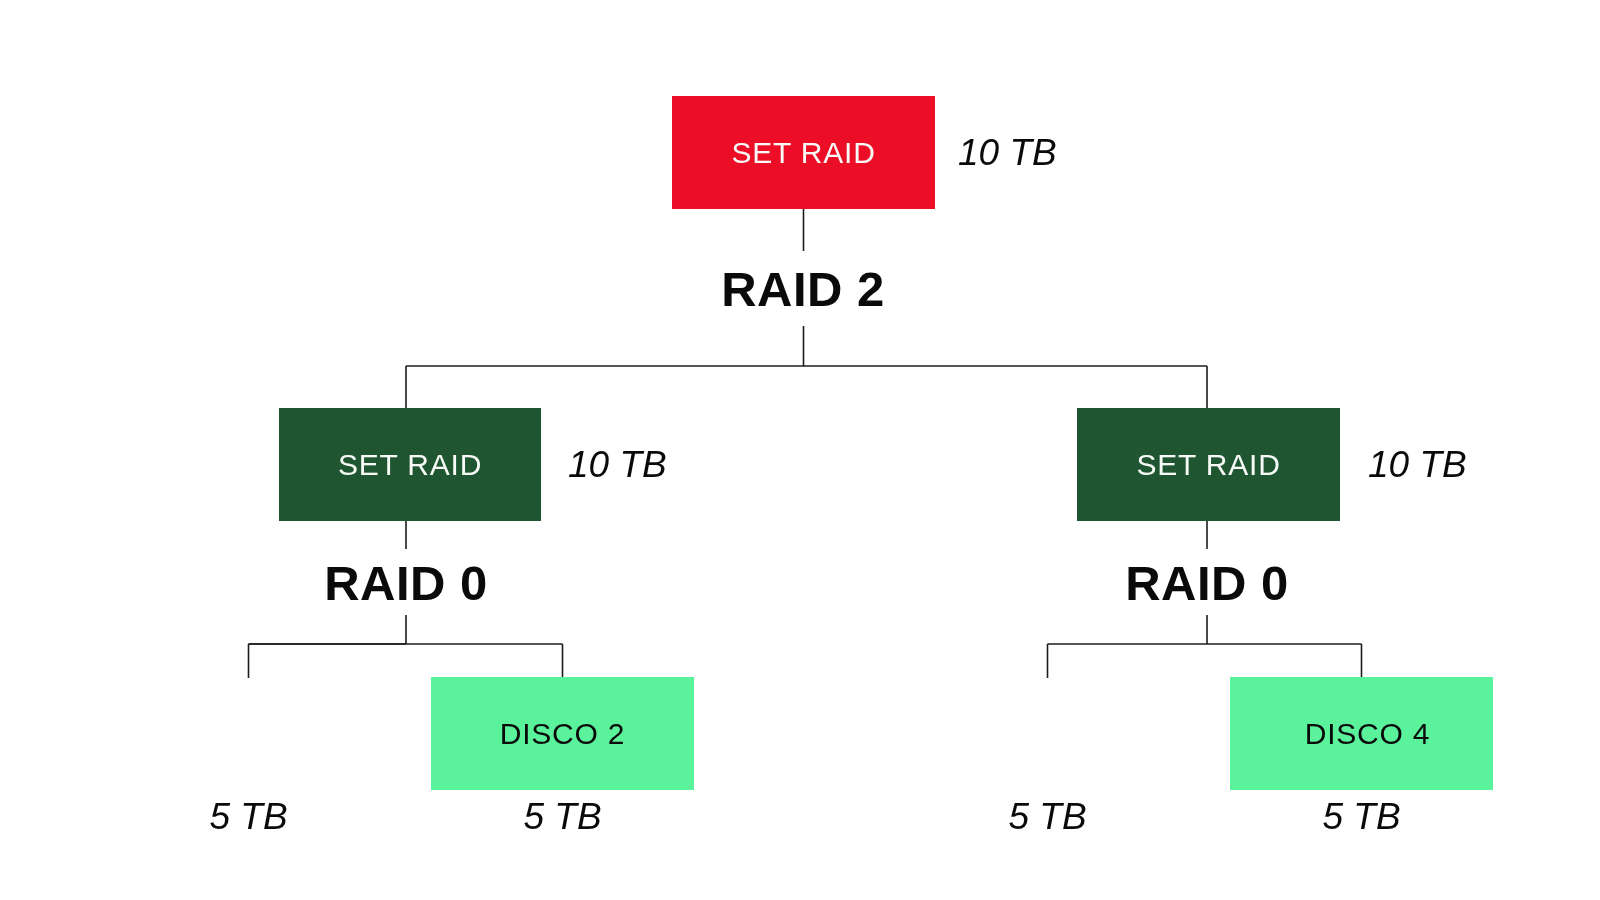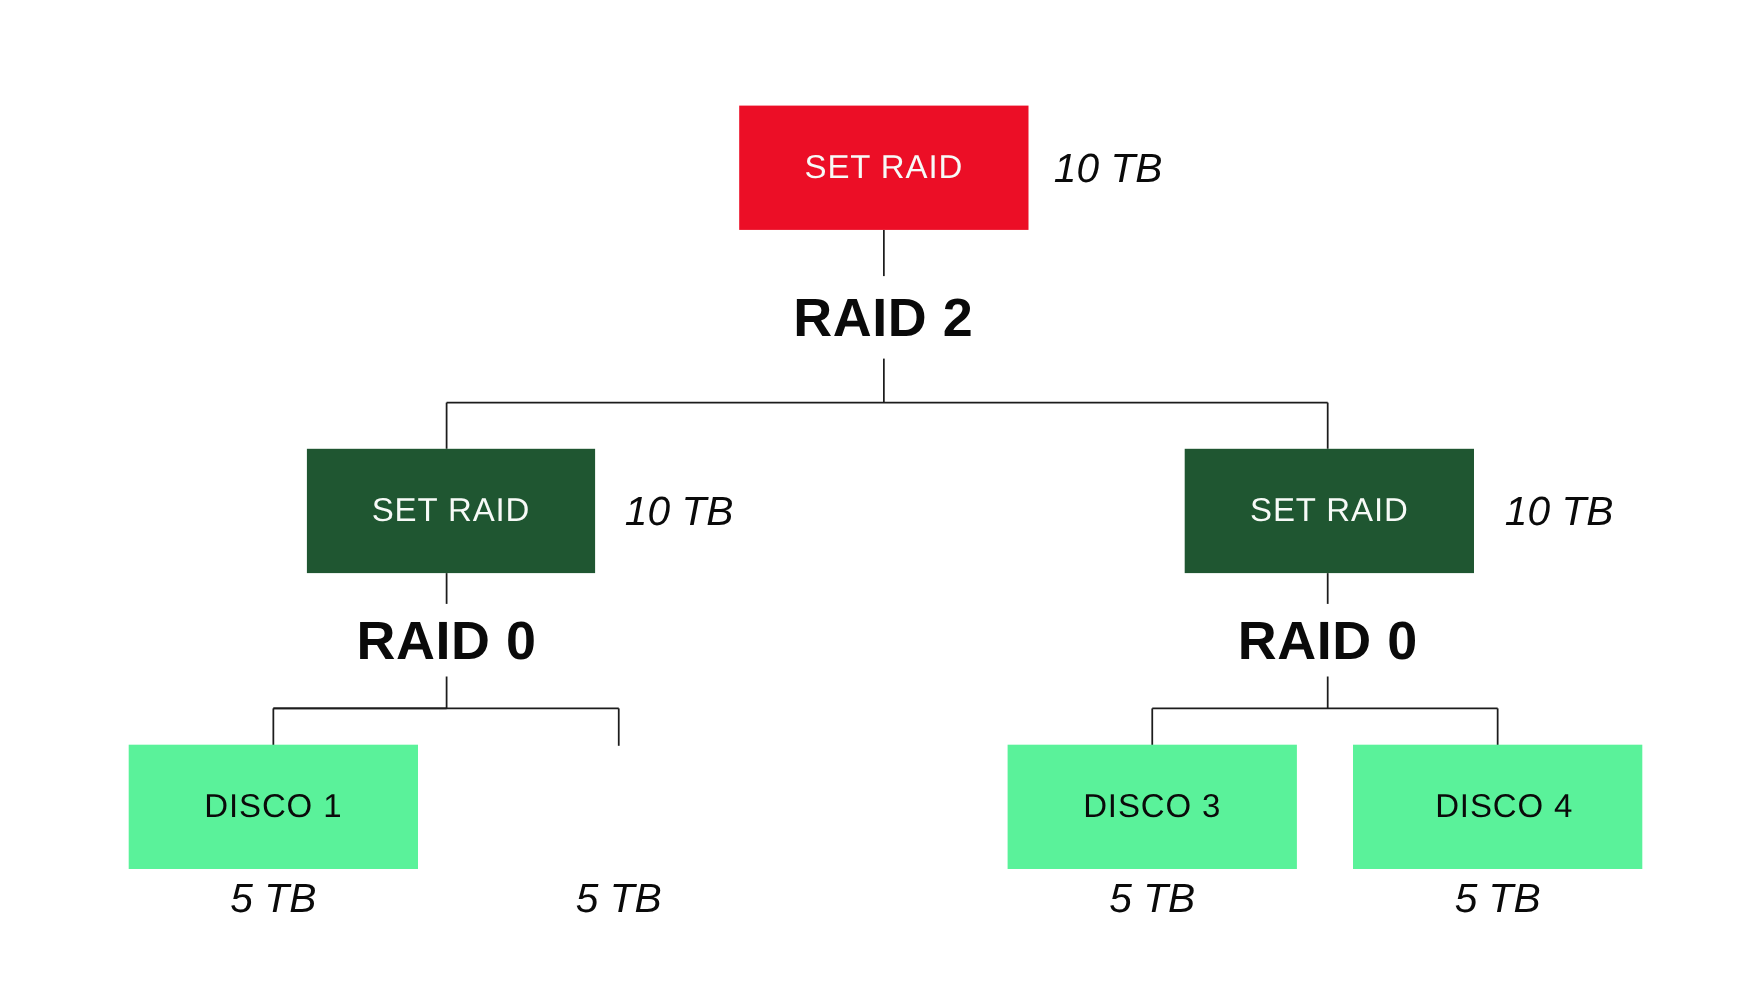--- a/index.html
+++ b/index.html
@@ -114,30 +114,27 @@
   </div>
   <div class="capacity" style="left:538px; top:408px;">10 TB</div>
   <div class="raid-level" style="left:176px; top:556px;">RAID 0</div>
 
   <div class="node group" style="left:1047px; top:408px;">
     <span>SET RAID</span>
   </div>
   <div class="capacity" style="left:1338px; top:408px;">10 TB</div>
   <div class="raid-level" style="left:977px; top:556px;">RAID 0</div>
 
-  <div class="node disk" style="left:87px; top:677px;">
-    <span>DISCO 1</span>
-  </div>
   <div class="capacity under" style="left:87px; top:793px;">5 TB</div>
 
+  <div class="node disk" style="left:401px; top:677px;">
+    <span>DISCO 2</span>
+  </div>
   <div class="capacity under" style="left:401px; top:793px;">5 TB</div>
 
-  <div class="node disk" style="left:886px; top:677px;">
-    <span>DISCO 3</span>
-  </div>
   <div class="capacity under" style="left:886px; top:793px;">5 TB</div>
 
   <div class="node disk" style="left:1200px; top:677px;padding-left:12px;">
     <span>DISCO 4</span>
   </div>
   <div class="capacity under" style="left:1200px; top:793px;">5 TB</div>
 
 </div>
 
 </body></html>

